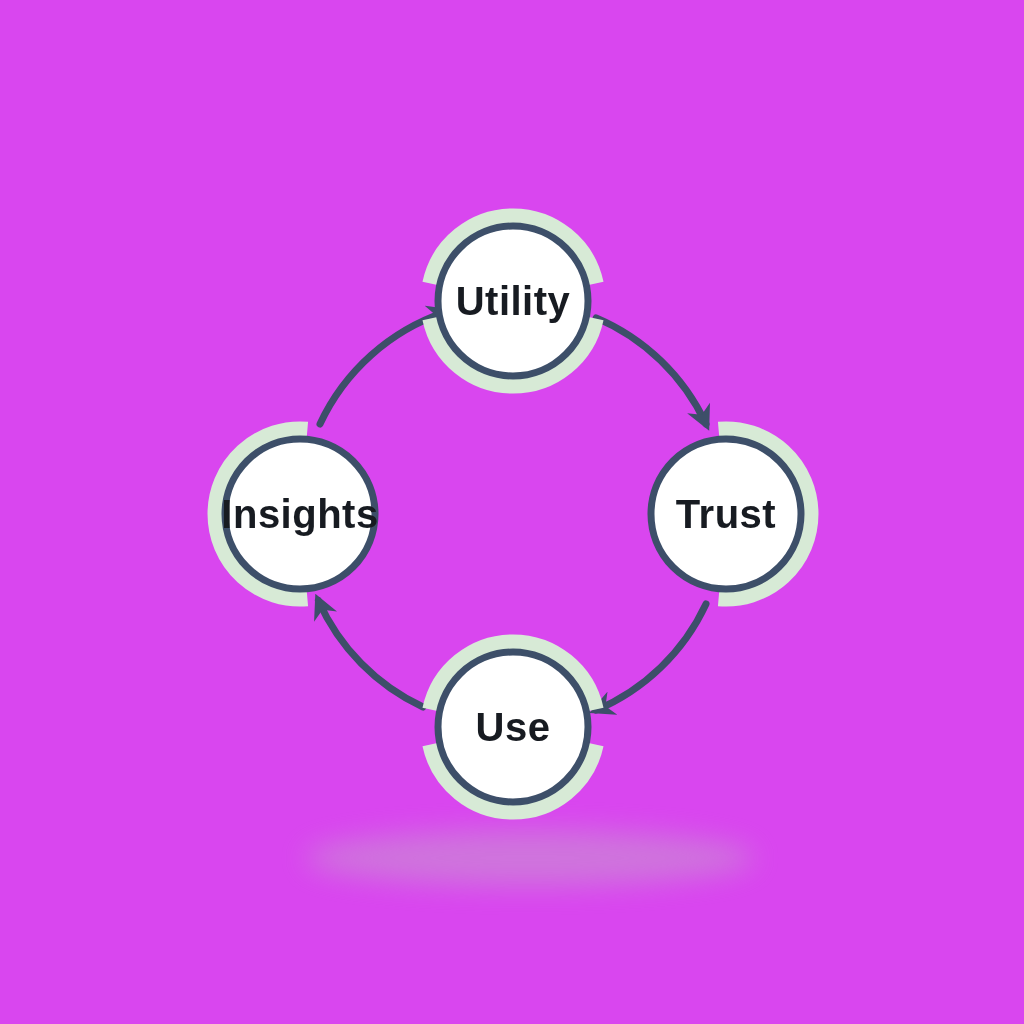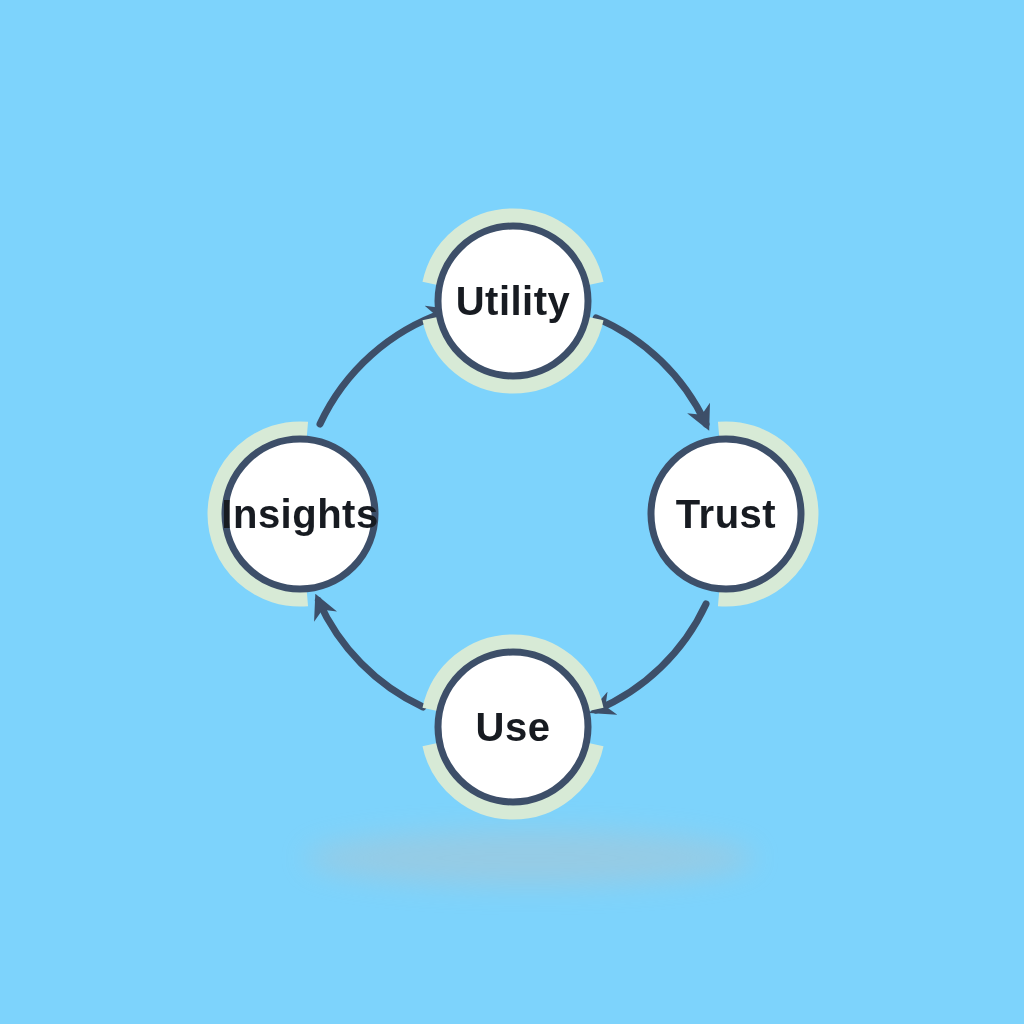--- a/index.html
+++ b/index.html
@@ -8,21 +8,21 @@
     background: #ffffff;
     width: 1024px;
     height: 1024px;
     overflow: hidden;
     font-family: "Liberation Sans", sans-serif;
   }
   .stage {
     position: relative;
     width: 1024px;
     height: 1024px;
-    background: #7dd3fc;
+    background: #d946ef;
   }
   svg { display: block; }
   text { letter-spacing: 0.5px; }
 </style>
 </head>
 <body>
 
 <div class="stage">
   <svg viewBox="0 0 1024 1024" width="1024" height="1024" xmlns="http://www.w3.org/2000/svg">
       <defs>

